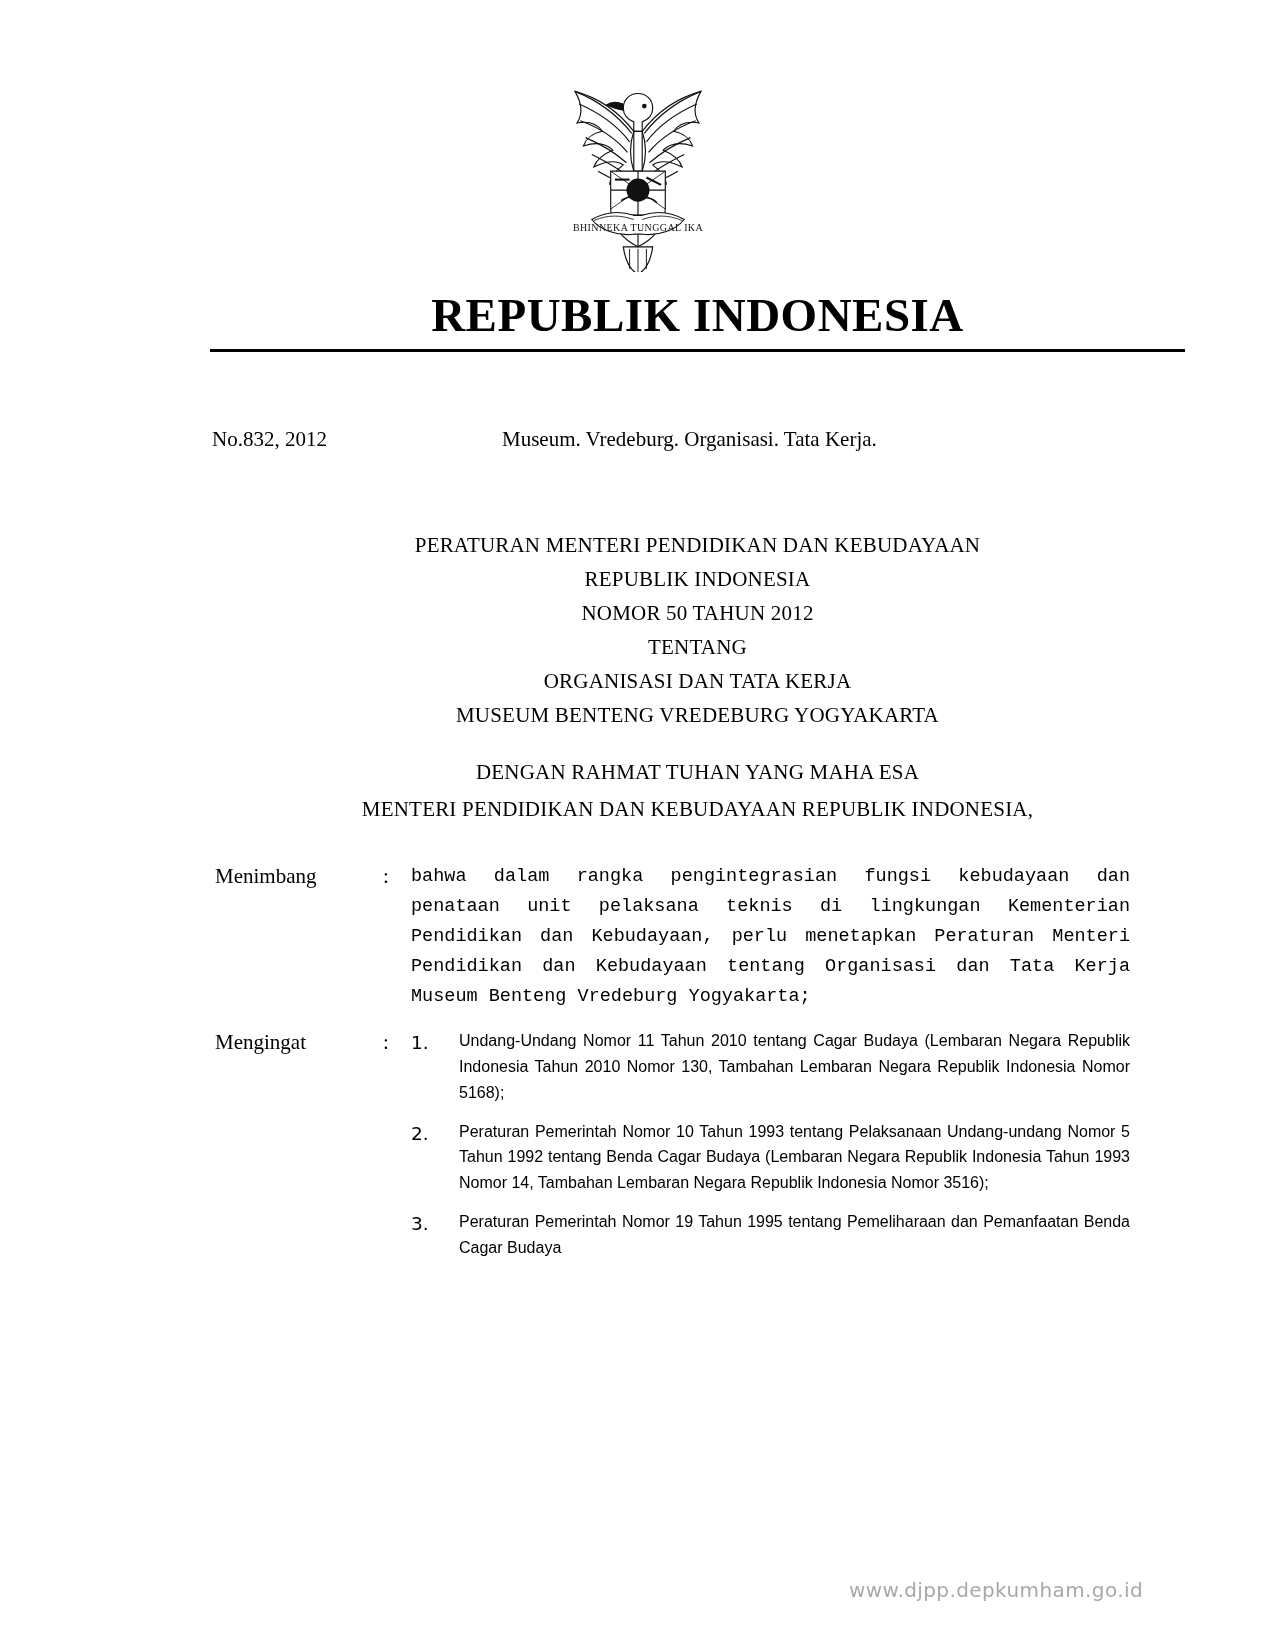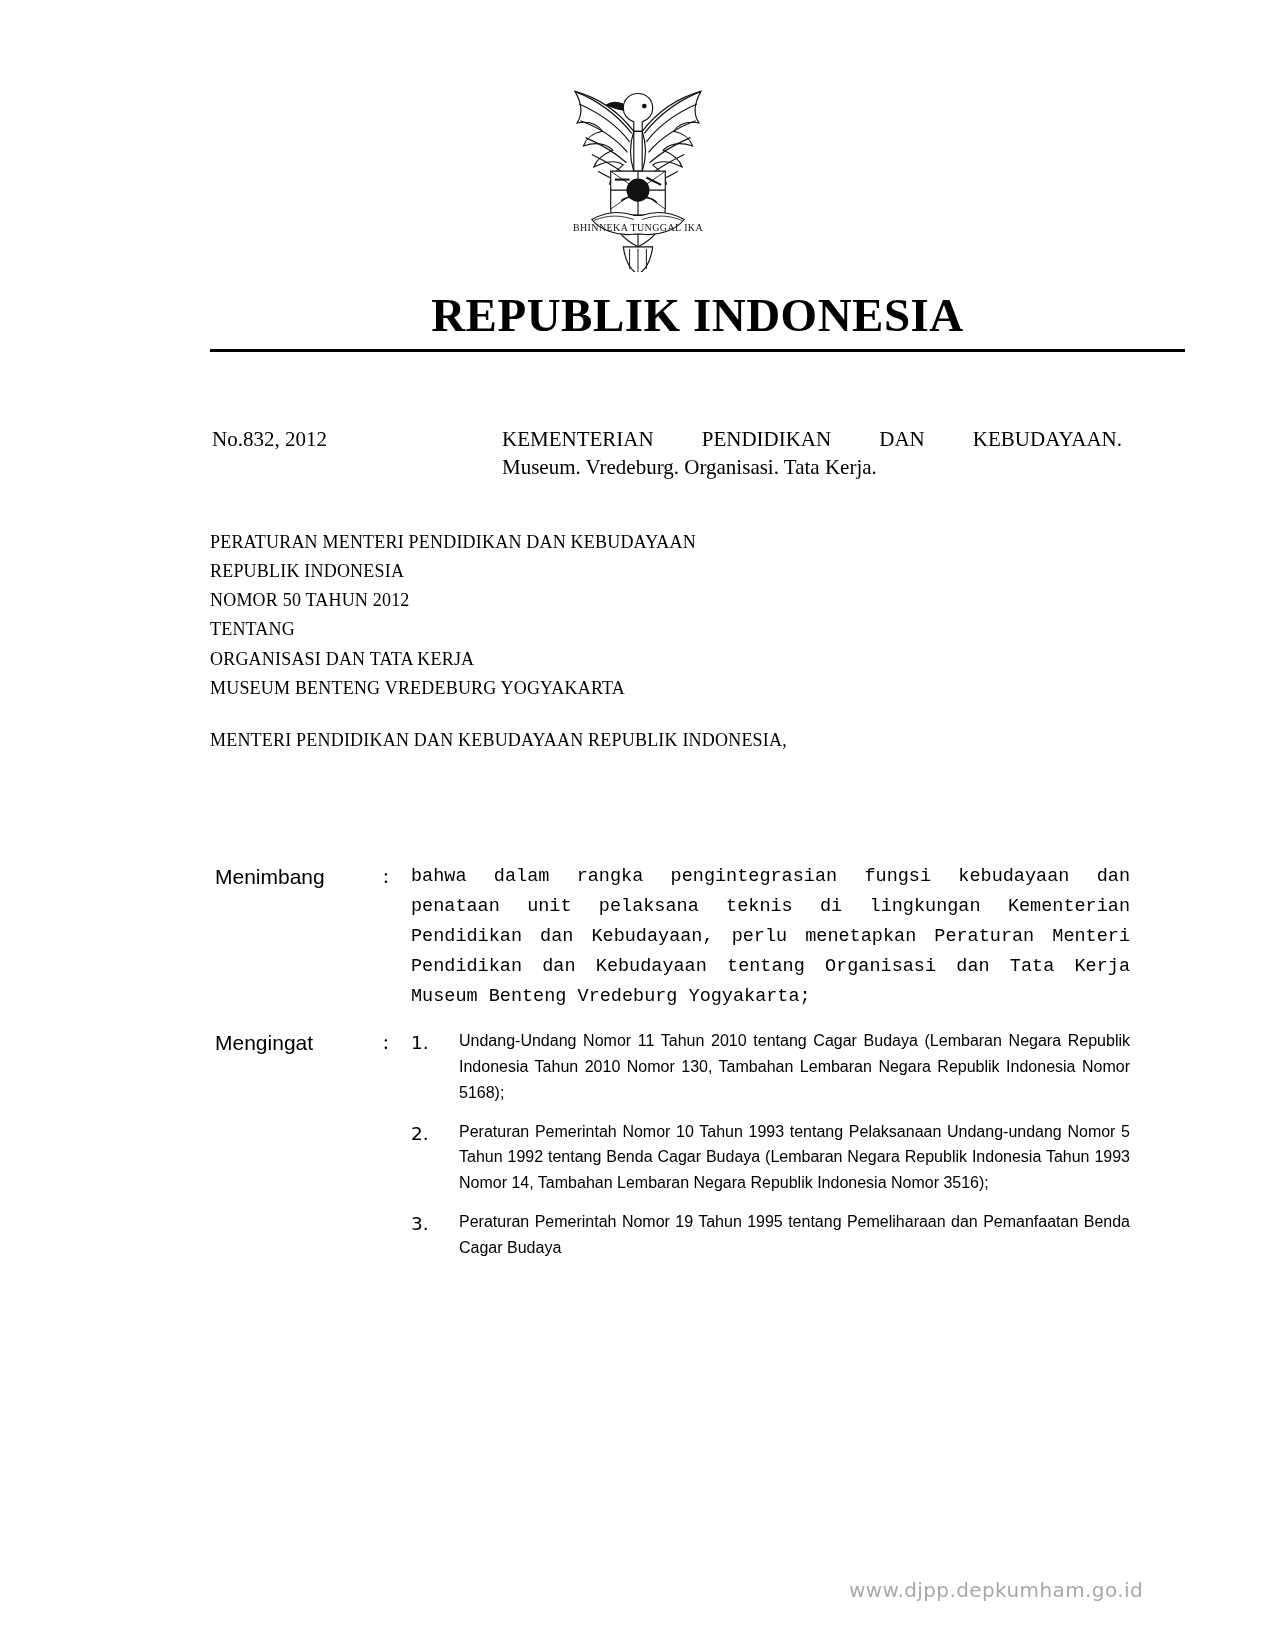--- a/index.html
+++ b/index.html
@@ -82,22 +82,22 @@
   .refrow .refsub .l2 {
     text-align: left;
   }
 
   
   .titleblock {
     position: absolute;
     top: 528px;
     left: 150px;
     width: 975px;
-    text-align: left;
-    font-size: 18px;
+    text-align: center;
+    font-size: 21px;
     line-height: 1.62;
     letter-spacing: 0.2px;
   }
   .titleblock .preamble {
     margin-top: 22px;
     line-height: 1.75;
   }
 
   
   .body {
@@ -107,21 +107,21 @@
     width: 915px;
     font-size: 21px;
   }
   .clause {
     display: flex;
     align-items: flex-start;
     margin-bottom: 16px;
   }
   .clause .label {
     flex: 0 0 168px;
-    font-family: Liberation Sans, sans-serif;
+    font-family: Liberation Serif, serif;
     font-size: 21px;
     line-height: 1.42;
   }
   .clause .colon {
     flex: 0 0 28px;
     font-size: 21px;
     line-height: 1.42;
   }
   .clause .content {
     flex: 1 1 auto;
@@ -219,33 +219,33 @@
   </div>
 
   <div class="masthead">
     <div class="line2">REPUBLIK INDONESIA</div>
     <div class="rule"></div>
   </div>
 
   <div class="refrow">
     <div class="refno">No.832, 2012</div>
     <div class="refsub">
-      <div class="l1">KEMENTERIAN PENDIDIKAN DAN KEBUDAYAAN.</div>
       <div class="l2">Museum. Vredeburg. Organisasi. Tata Kerja.</div>
     </div>
   </div>
 
   <div class="titleblock">
     <div>PERATURAN MENTERI PENDIDIKAN DAN KEBUDAYAAN</div>
     <div>REPUBLIK INDONESIA</div>
     <div>NOMOR 50 TAHUN  2012</div>
     <div>TENTANG</div>
     <div>ORGANISASI DAN TATA KERJA</div>
     <div>MUSEUM BENTENG VREDEBURG YOGYAKARTA</div>
     <div class="preamble">
+      <div>DENGAN RAHMAT TUHAN YANG MAHA ESA</div>
       <div>MENTERI PENDIDIKAN DAN KEBUDAYAAN REPUBLIK INDONESIA,</div>
     </div>
   </div>
 
   <div class="body">
 
     <div class="clause">
       <div class="label">Menimbang</div>
       <div class="colon">:</div>
       <div class="content">

